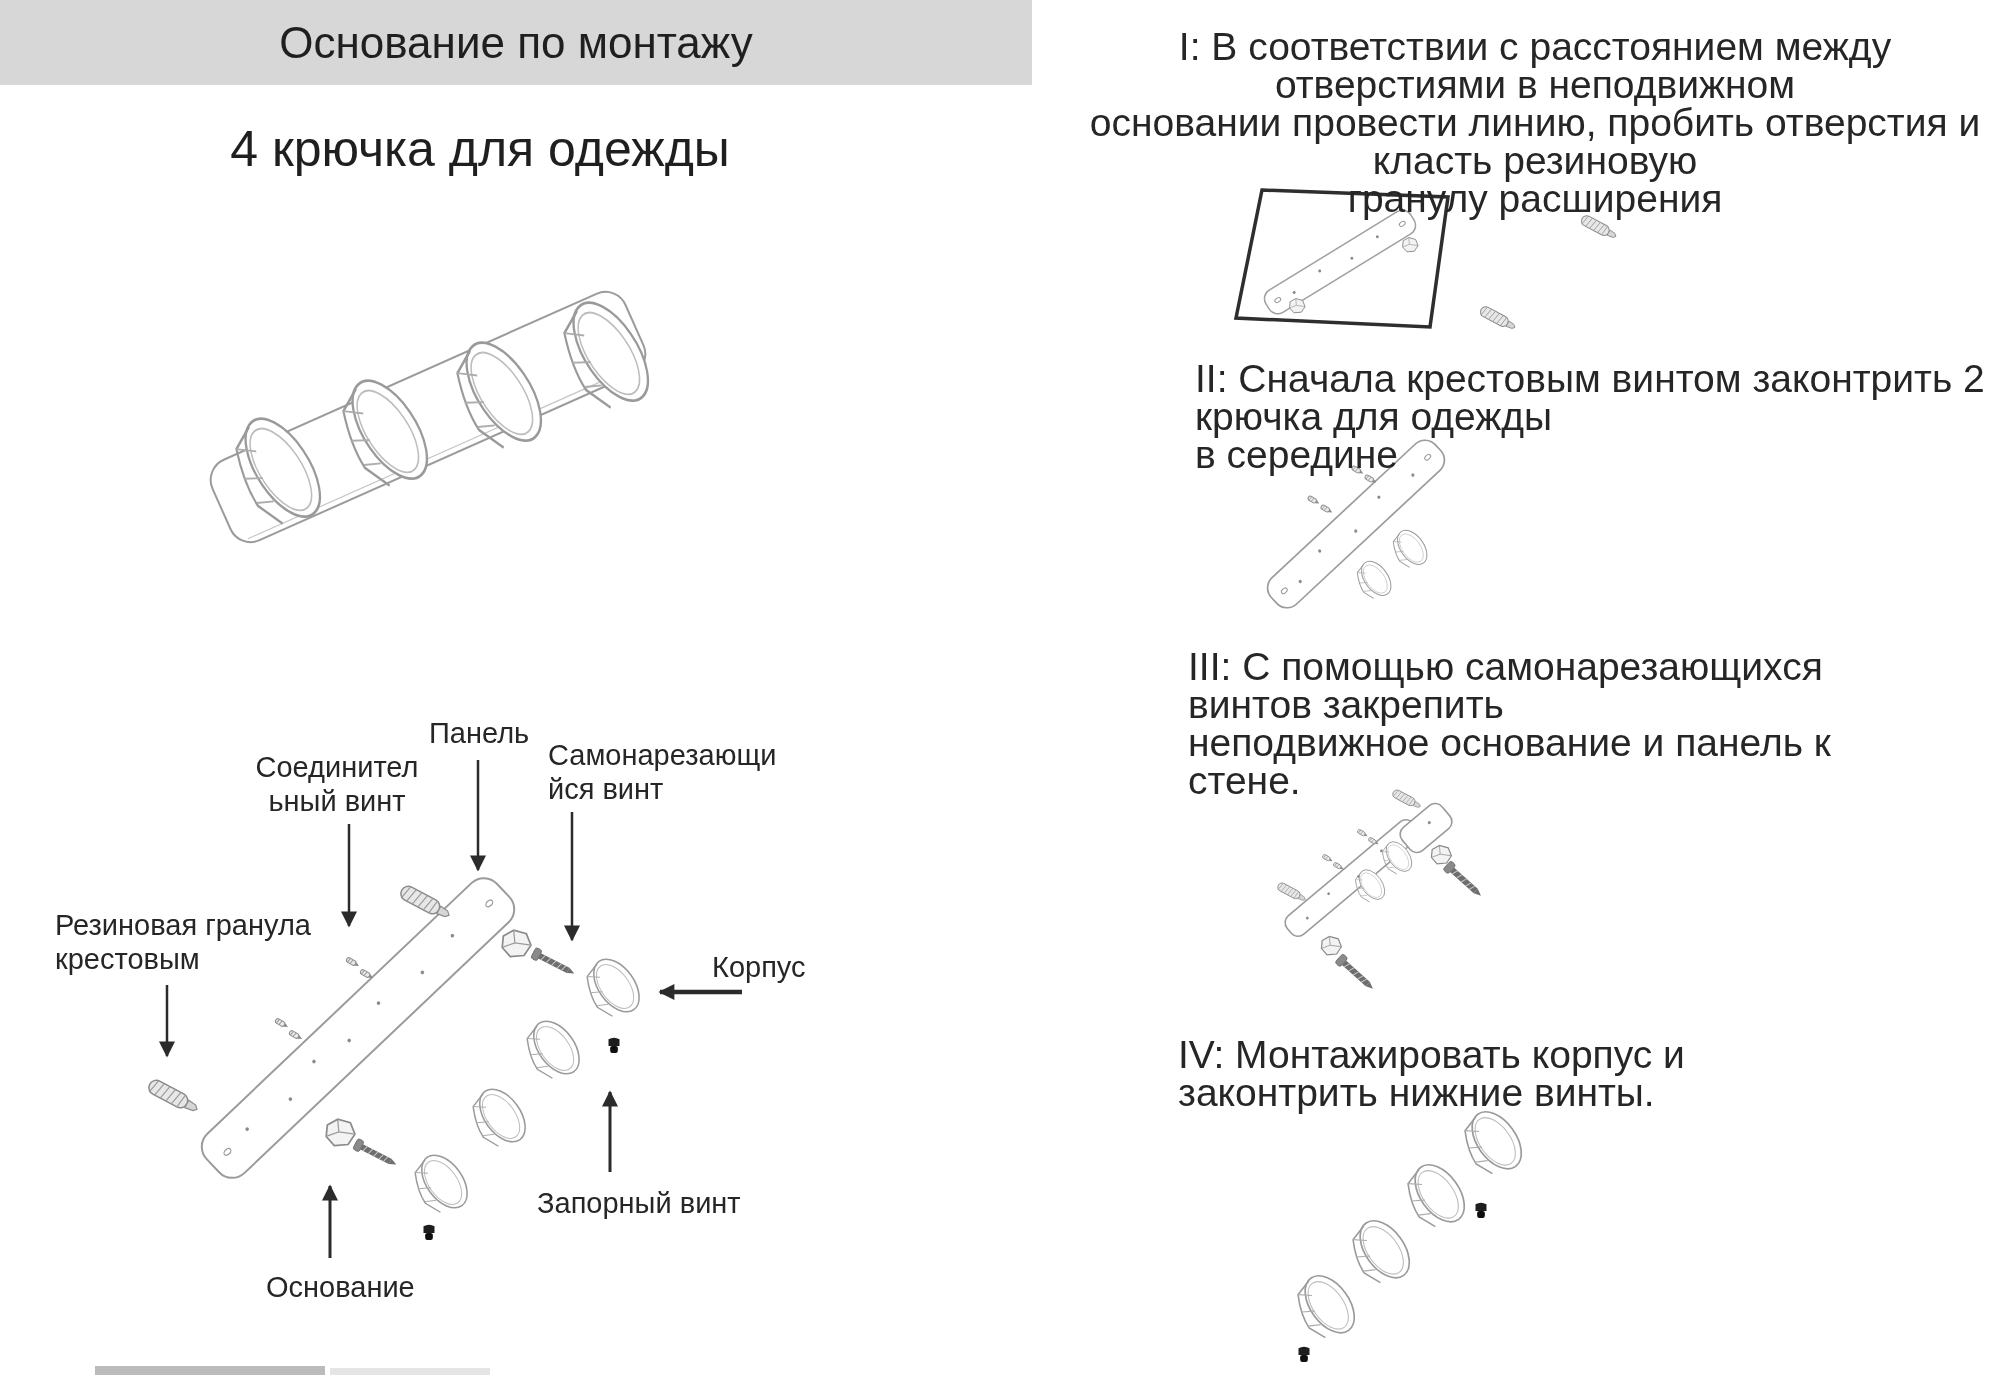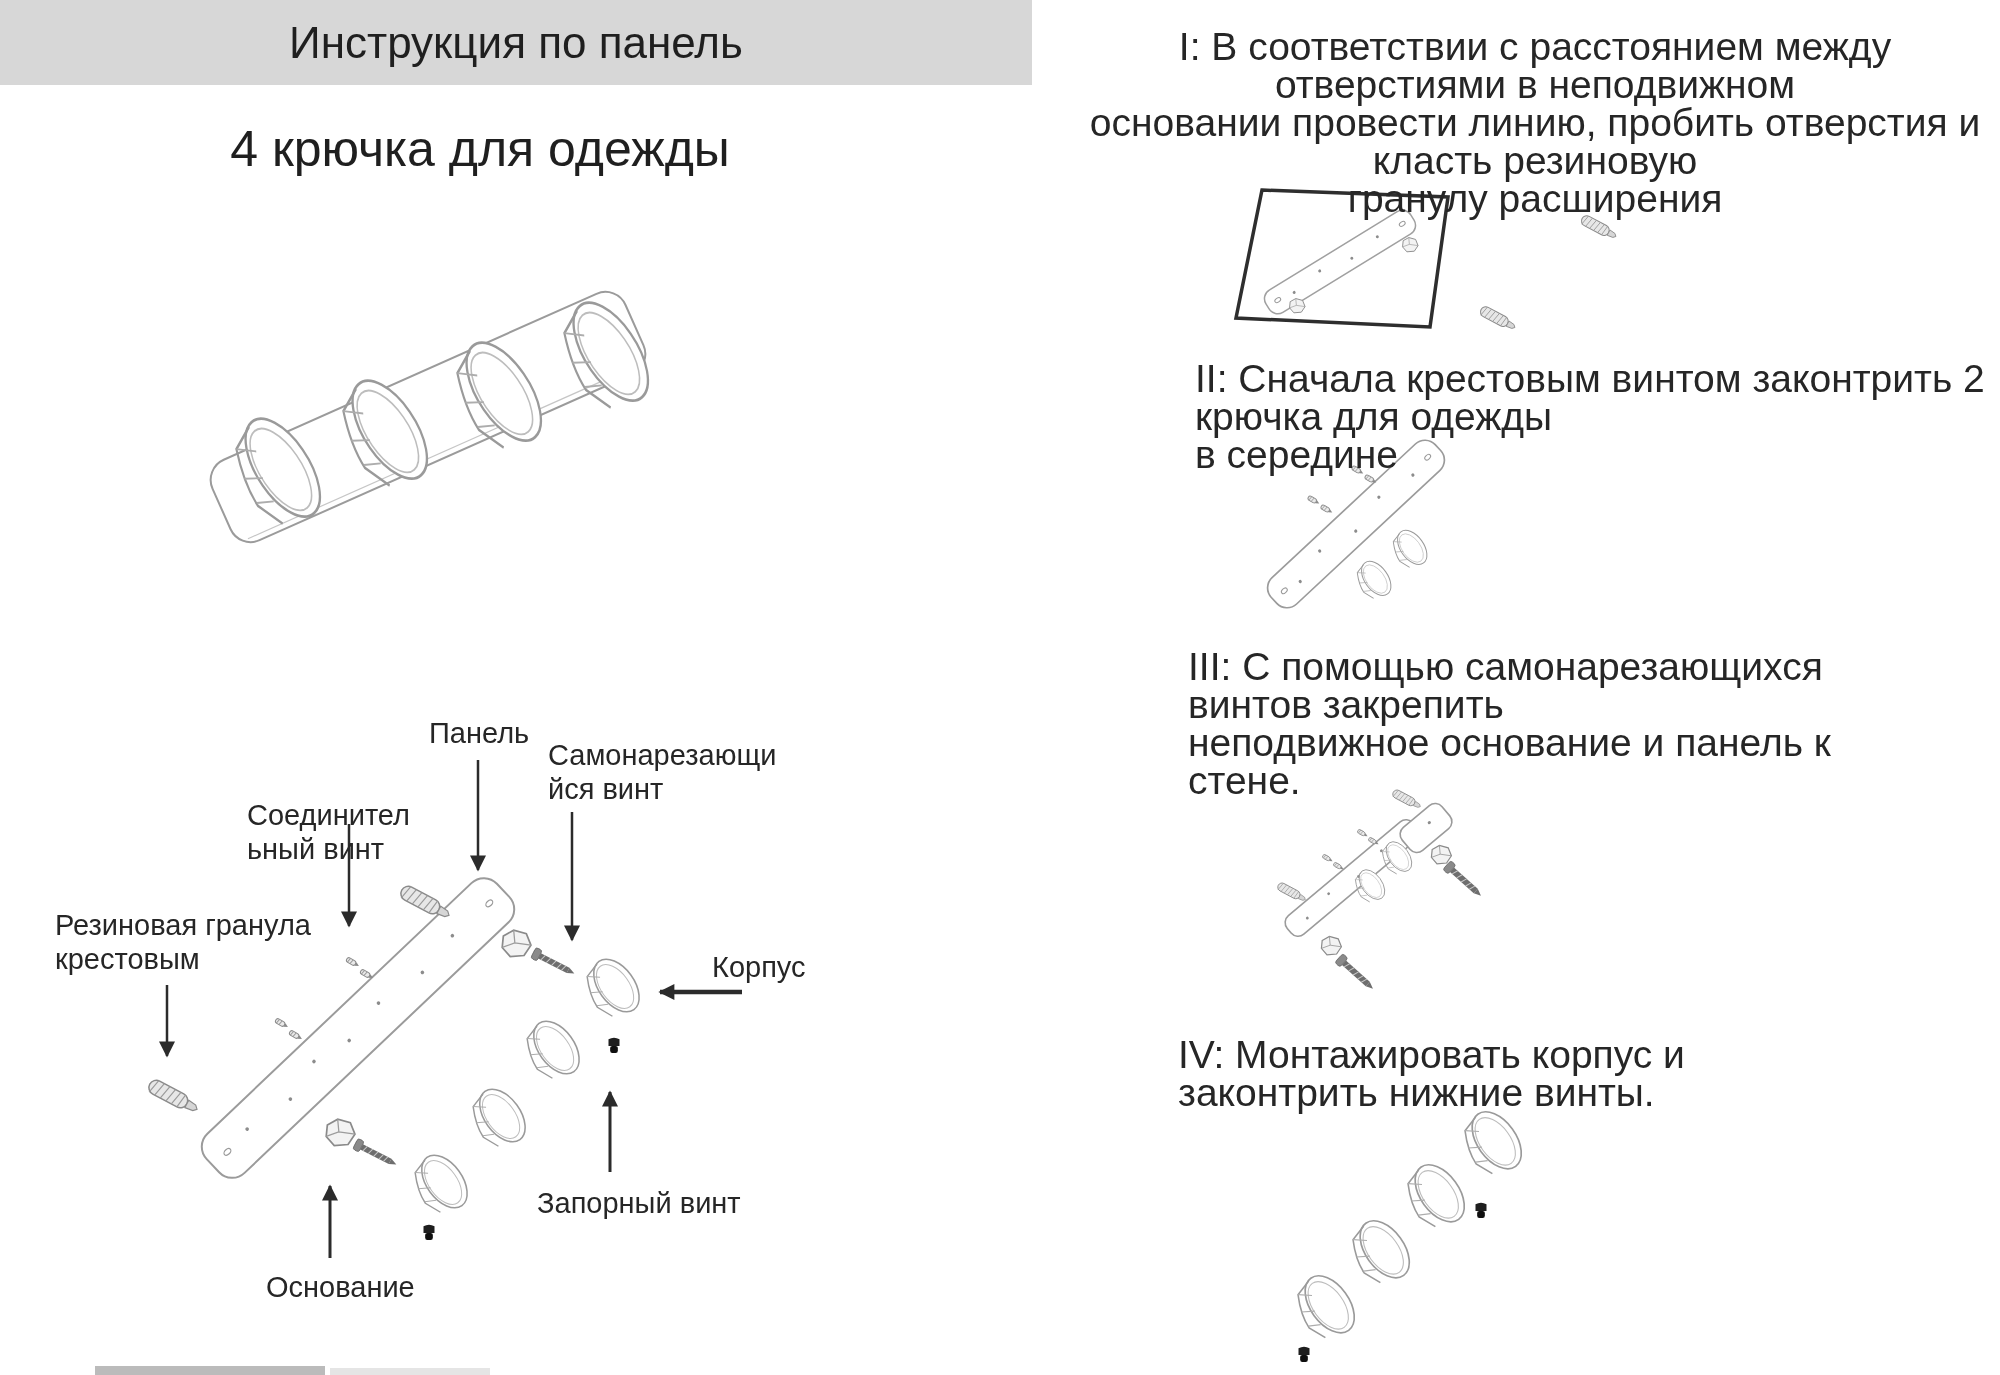--- a/index.html
+++ b/index.html
@@ -10,35 +10,35 @@
          text-align:center;font-size:44px;color:#1f1f1f;}
   .subtitle{position:absolute;left:0;top:120px;width:960px;text-align:center;
             font-size:50px;color:#1f1f1f;}
   .step{position:absolute;font-size:39px;line-height:38px;white-space:pre-line;color:#262626;}
   .step-1{left:1075px;top:28px;width:920px;text-align:center;}
   .step-2{left:1195px;top:360px;width:800px;text-align:left;}
   .step-3{left:1188px;top:648px;width:760px;text-align:left;}
   .step-4{left:1178px;top:1036px;width:700px;text-align:left;}
   .lbl{position:absolute;font-size:29px;line-height:34px;white-space:pre-line;color:#262626;}
   .lbl-panel{left:429px;top:716px;width:100px;}
-  .lbl-conn{left:247px;top:750px;width:180px;margin-top:48px;}
+  .lbl-conn{left:247px;top:750px;width:180px;text-align:center;}
   .lbl-selftap{left:548px;top:738px;}
   .lbl-rubber{left:55px;top:908px;}
   .lbl-body{left:712px;top:950px;}
   .lbl-lock{left:537px;top:1186px;}
   .lbl-base{left:266px;top:1270px;}
   svg.art{position:absolute;left:0;top:0;}
 </style>
 </head>
 <body>
 
 <div class="page">
 
   <div class="banner"></div>
-  <div class="title">Инструкция по панель</div>
+  <div class="title">Основание по монтажу</div>
   <div class="subtitle">4 крючка для одежды</div>
 
   <svg class="art" width="2000" height="1375" viewBox="0 0 2000 1375">
     <defs>
       <marker id="arr" viewBox="0 0 10 10" refX="9" refY="5" markerWidth="20" markerHeight="16" orient="auto" markerUnits="userSpaceOnUse">
         <path d="M0,0 L10,5 L0,10 Z" fill="#2b2b2b"></path>
       </marker>
 
       <g id="hook">
         <ellipse cx="5" cy="0" rx="21" ry="35" fill="#fff" stroke="#9a9a9a" stroke-width="1.8" transform="rotate(-16)"></ellipse>

